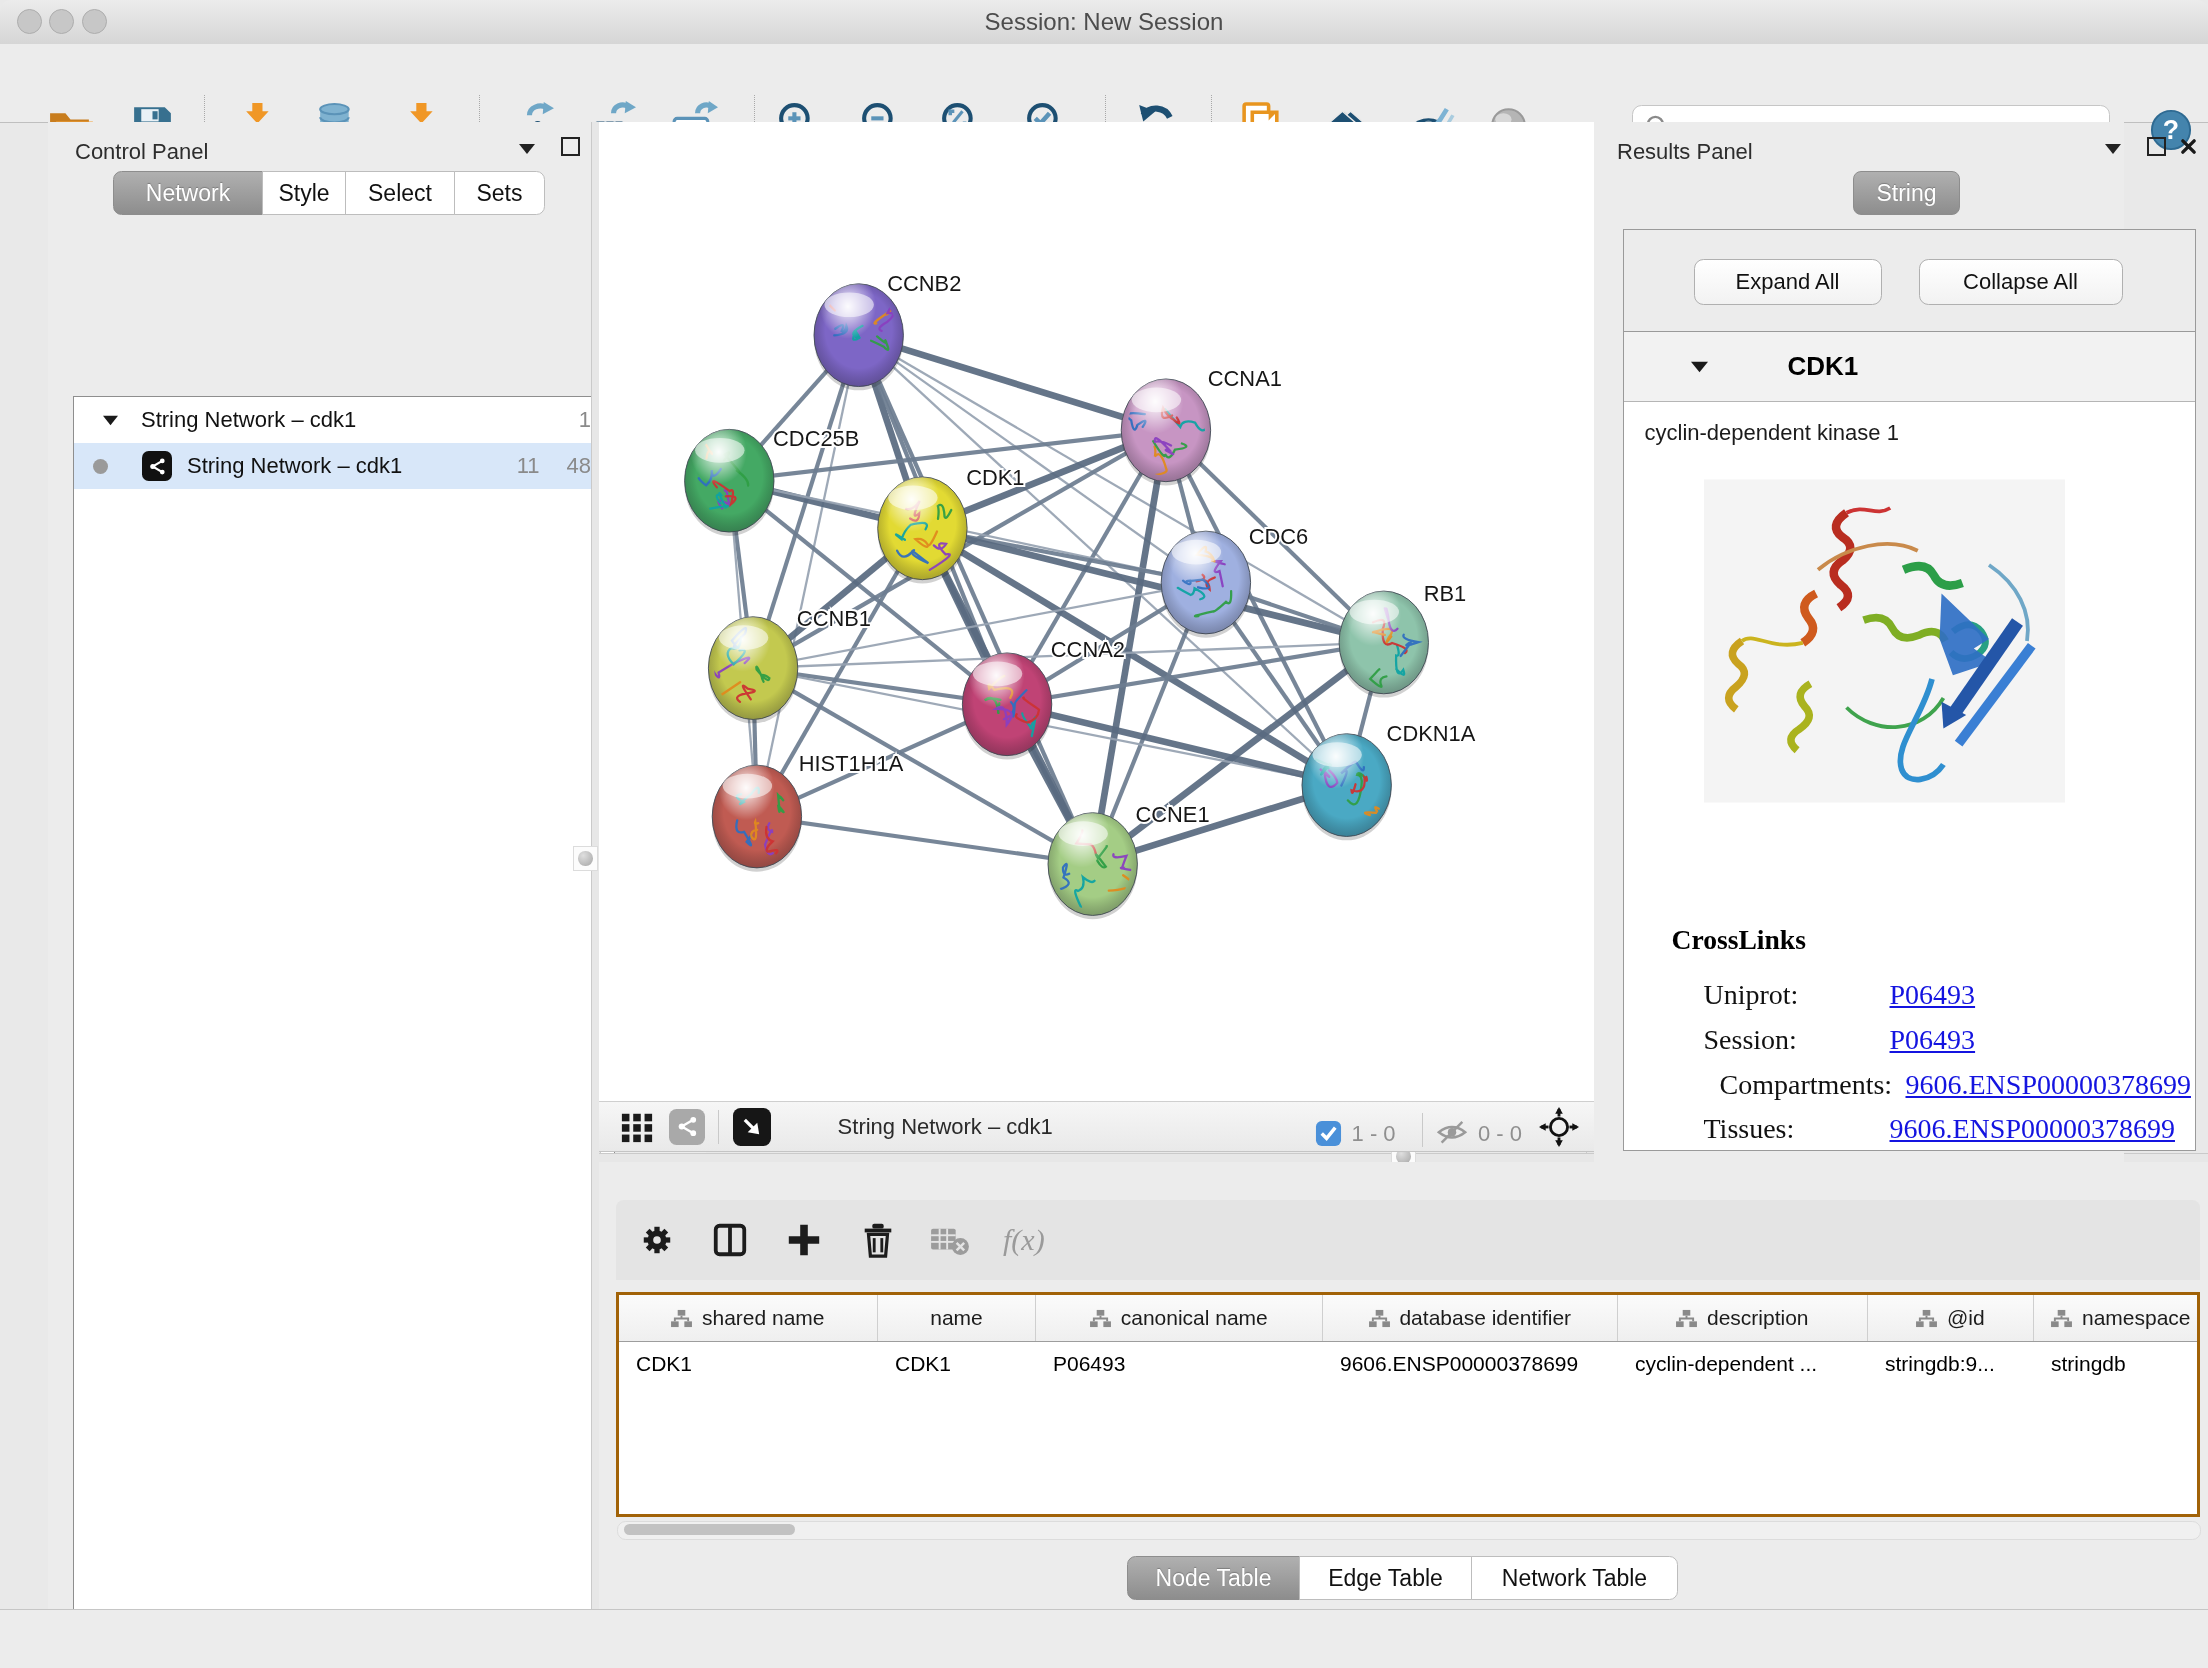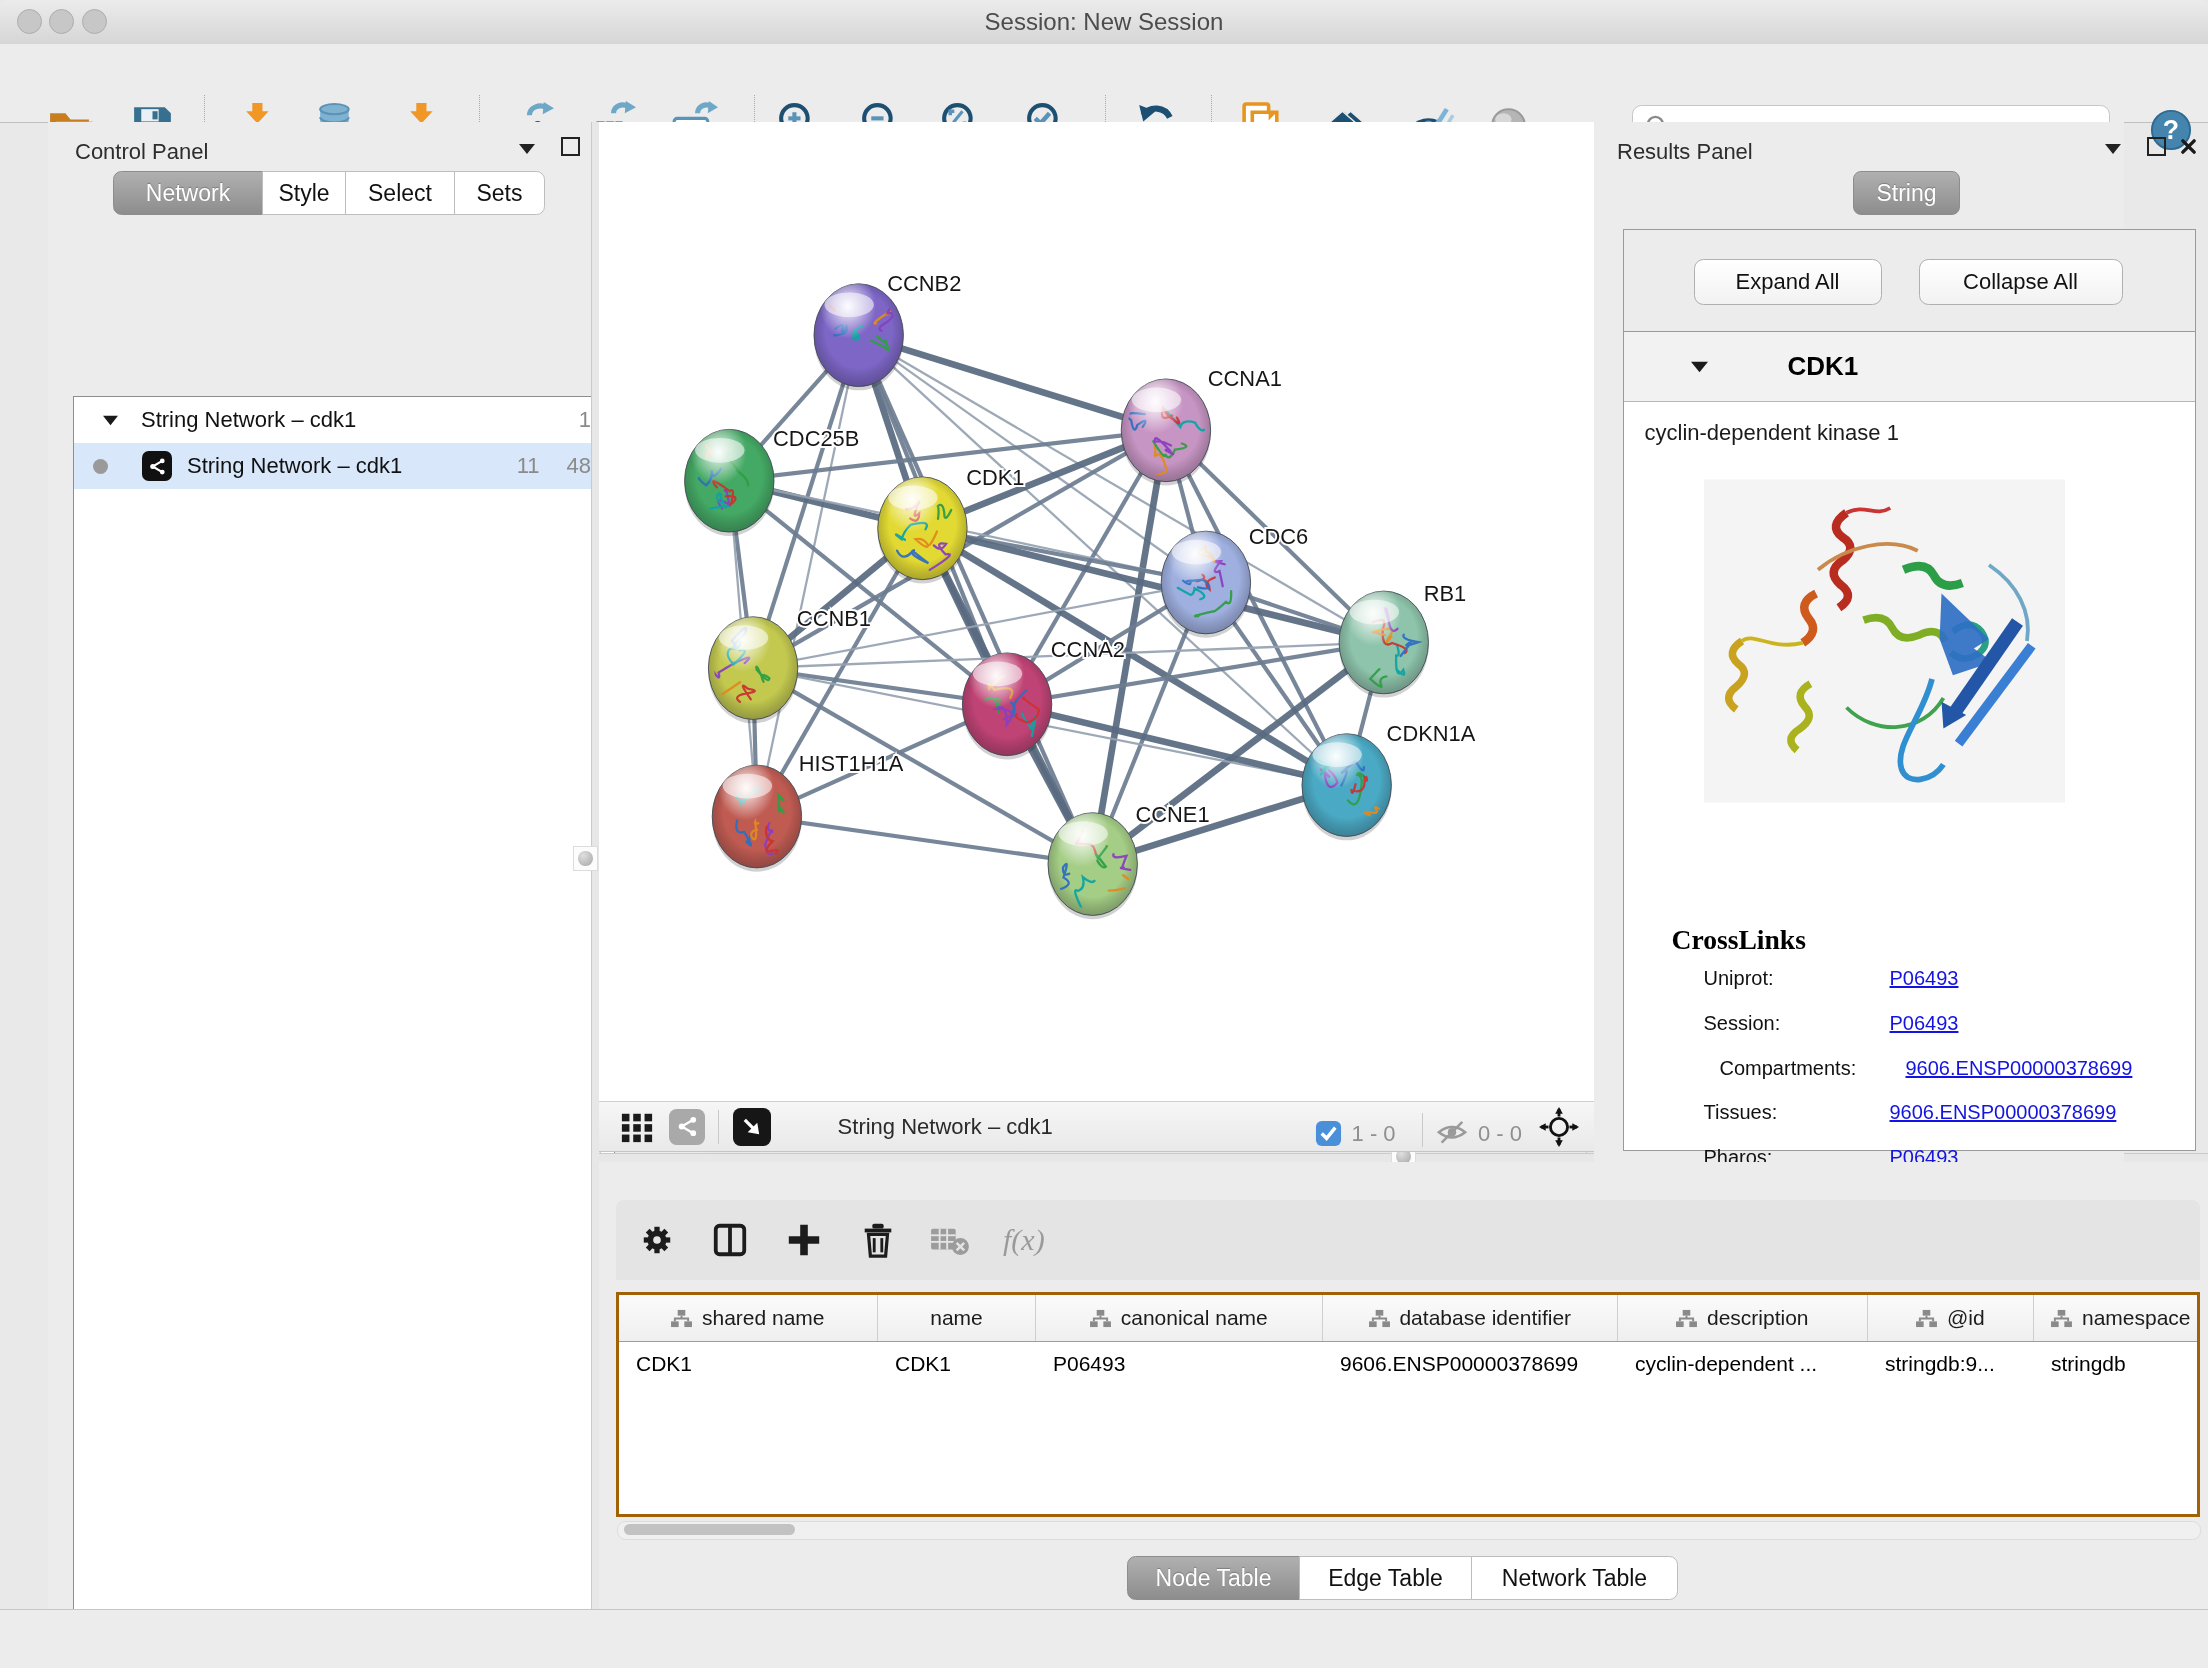--- a/index.html
+++ b/index.html
@@ -60,21 +60,21 @@
   .handle::after{content:"";width:14.3px;height:14.3px;border-radius:50%;
     background:radial-gradient(circle at 35% 30%,#dfdfdf,#a5a5a5);}
   
   .rpanel{left:1594px;top:122px;width:530px;height:1041px;background:#ececec;}
   .rbox{position:absolute;border:1.9px solid #9a9a9a;box-sizing:border-box;background:#ececec;}
   .btn{background:linear-gradient(#ffffff,#f2f2f2);border:1.9px solid #b0b0b0;border-radius:9.5px;
     font-size:22px;color:#111;display:flex;align-items:center;justify-content:center;font-family:inherit;}
   .rhdr{position:absolute;left:0;top:0;width:100%;height:70px;background:#f2f2f2;border-bottom:1px solid #b5b5b5;
     display:flex;align-items:center;box-sizing:border-box;}
   .xl-title{font-family:"Liberation Serif","DejaVu Serif",serif;font-weight:bold;font-size:27.6px;color:#000;}
-  .xlrow{position:absolute;font-family:Liberation Sans, sans-serif;font-size:20px;}
+  .xlrow{position:absolute;font-family:Liberation Serif, serif;font-size:28px;margin-top:12px;}
   .xlrow .lbl{color:#111;}
   .xlrow a{color:#1414e0;text-decoration:underline;}
   
   .tpanel{left:599px;top:1162px;width:1609px;height:447px;background:#ececec;}
   .ttoolbar{position:absolute;left:616px;top:1200px;width:1584px;height:80px;background:#e4e4e4;
     border-radius:7.6px 7.6px 0 0;display:flex;align-items:center;}
   .tgrid{position:absolute;left:616px;top:1292px;width:1584px;height:225px;background:#fff;
     border:3px solid #a16207;box-sizing:border-box;overflow:hidden;}
   .thead{display:flex;height:46px;background:linear-gradient(#fbfbfb,#efefef);border-bottom:1.9px solid #9d9d9d;}
   .th{display:flex;align-items:center;justify-content:center;gap:9.5px;font-size:21px;color:#1c1c1c;

